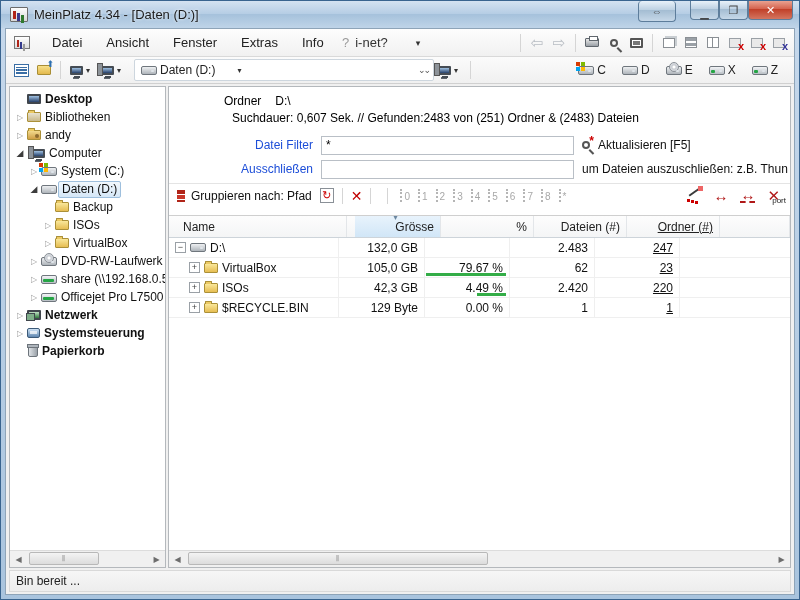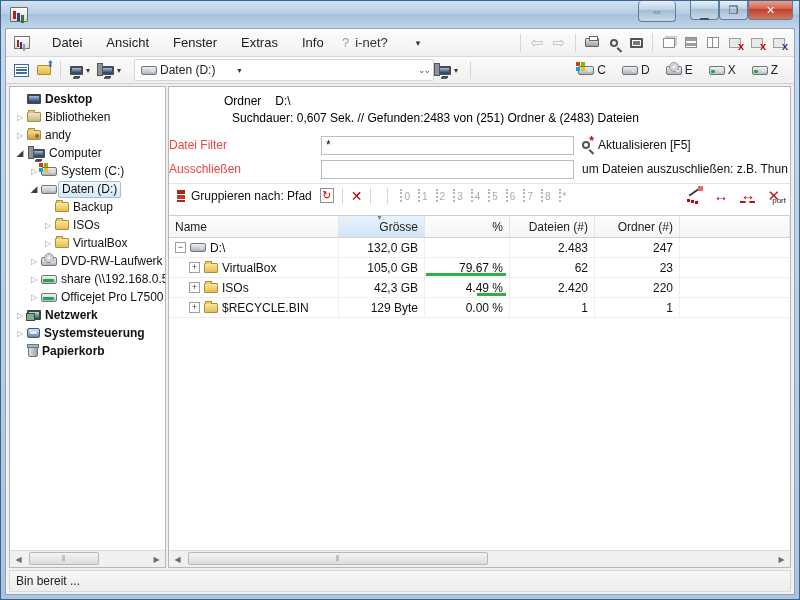--- a/index.html
+++ b/index.html
@@ -95,21 +95,21 @@
   .ic-bin::before { content:""; position:absolute; top:-3px; left:-2px; right:-2px; height:2px; background:#aeb5bc; border:1px solid #6d747b; }
   .srv { position:relative; }
   .srv::after { content:""; position:absolute; left:2px; bottom:-3px; width:10px; height:3px; background:#25a545; border-radius:1px; }
   
   .info { font-size:12px; color:#000000; padding-top:7px; }
   .info .l1 { padding-left:55px; }
   .info .l1 b { font-weight:normal; margin-left:14px; }
   .info .l2 { padding-left:63px; margin-top:3px; }
   .filters { font-size:12px; margin-top:8px; position:relative; }
   .frow { display:flex; align-items:center; height:24px; }
-  .flabel { width:152px; padding-right:8px; color:#ef4444; }
+  .flabel { width:152px; text-align:right; padding-right:8px; color:#1d4ed8; }
   .finput { width:253px; height:19px; border:1px solid #b9bfc6; font-size:12px; padding:0 4px; font-family:"Liberation Sans",sans-serif; }
   .fright { display:flex; align-items:center; margin-left:8px; color:#111; white-space:nowrap; }
   .fright .ic-mag { margin-right:8px; }
   .hint { margin-left:8px; white-space:nowrap; color:#111; }
   
   .groupbar { height:24px; border-top:1px solid #e4e4e4; margin-top:2px; display:flex; align-items:center; font-size:12px; color:#111; position:relative; }
   .ic-levels { width:8px; height:12px; margin:0 6px 0 8px; background:linear-gradient(#b02418 4px,transparent 4px,transparent 5px,#c8372a 5px,#c8372a 9px,transparent 9px,transparent 10px,#b02418 10px); flex:none; }
   .ic-refresh { width:14px; height:15px; border:1px solid #8a9097; background:#fff; margin-left:8px; display:flex; align-items:center; justify-content:center; color:#c00; font-size:11px; }
   .gsep { width:1px; height:16px; background:#d5d5d5; margin:0 8px; }
   .redx { color:#c00000; font-weight:bold; font-size:14px; }
@@ -118,25 +118,25 @@
   .ic-wand { width:14px; height:14px; position:relative; }
   .ic-wand::before { content:""; position:absolute; left:1px; top:2px; width:13px; height:2px; background:#3a3a3a; transform:rotate(-35deg); }
   .ic-wand::after { content:""; position:absolute; left:0; bottom:1px; width:3px; height:3px; background:#c00; box-shadow:4px 1px 0 #c00, 8px 2px 0 #c00, 12px -12px 0 1px #e66; }
   .redarrow { color:#b01818; font-size:15px; font-weight:bold; }
   .redarrow.dashed { border-bottom:2px dashed #b01818; line-height:13px; }
   .xport { color:#b01818; font-weight:bold; font-size:15px; position:relative; line-height:12px; }
   .xport small { position:absolute; right:-6px; bottom:-5px; font-size:8px; font-weight:normal; color:#222;text-align:center; }
   
   .tablewrap { position:absolute; left:0; right:0; top:128px; bottom:0; border-top:1px solid #cfcfcf; }
   .thead { display:flex; height:22px; font-size:12px; color:#222; background:linear-gradient(#fdfdfd,#f4f5f6); border-bottom:1px solid #cdd4da; }
-  .th { border-right:1px solid #e3e6e9; display:flex; align-items:center; padding:0 6px; position:relative; }
+  .th { border-right:1px solid #e3e6e9; display:flex; align-items:center; padding:0 6px; position:relative;margin-left:8px; }
   .th.sorted { background:linear-gradient(#e8f3fc,#d1e6f7); }
   .th.sorted::before { content:"▾"; position:absolute; top:-3px; left:50%; margin-left:-4px; font-size:8px; color:#6b87a0; }
   .th.r, .td.r { justify-content:flex-end; text-align:right; }
-  .c-name { width:170px; } .c-size { width:86px; } .c-pct { width:85px; } .c-files { width:85px; } .c-folders { width:85px; } .c-fill { flex:1; }
+  .c-name { width:170px; } .c-size { width:86px; } .c-pct { width:85px; } .c-files { width:85px; } .c-folders { width:85px;text-decoration:underline; } .c-fill { flex:1; }
   .trowt { display:flex; height:20px; font-size:12px; color:#111; border-bottom:1px solid #efefef; }
   .td { border-right:1px solid #efefef; display:flex; align-items:center; padding:0 6px; position:relative; white-space:nowrap; overflow:hidden; }
   .td.c-fill { border-right:none; }
   .pm { width:11px; height:11px; border:1px solid #9aa0a6; background:#fff; font-size:9px; line-height:9px; text-align:center; color:#444; flex:none; margin-right:4px; }
   .indent1 { margin-left:14px; }
   .bar { position:absolute; bottom:1px; right:3px; height:3px; background:#33ad47; }
   .rowlabel { margin-left:4px; }
   
   .hscroll { position:absolute; left:0; right:0; bottom:0; height:17px; background:#f0f0f0; border-top:1px solid #dcdcdc; display:flex; align-items:center; }
   .sb-arrow { width:17px; height:16px; display:flex; align-items:center; justify-content:center; color:#6d6d6d; font-size:8px; flex:none; }
@@ -145,20 +145,21 @@
   
   .statusbar { position:absolute; left:3px; right:3px; bottom:2px; height:22px; background:linear-gradient(#f6f6f6,#ededed); border:1px solid #d9d9d9; display:flex; align-items:center; font-size:12px; color:#222; padding-left:6px; }
 </style>
 </head>
 <body>
 
 <div id="window">
 
   <div class="titlebar">
     <span class="app-ico"></span>
+    <span class="title-text">MeinPlatz 4.34 - [Daten (D:)]</span>
     <div class="win-btns">
       <div class="wbtn sizer">
           <span>⇔</span>
         </div>
       <div class="wbtn min">
           <span>▁</span>
         </div>
       <div class="wbtn">
           <span>❐</span>
         </div>

